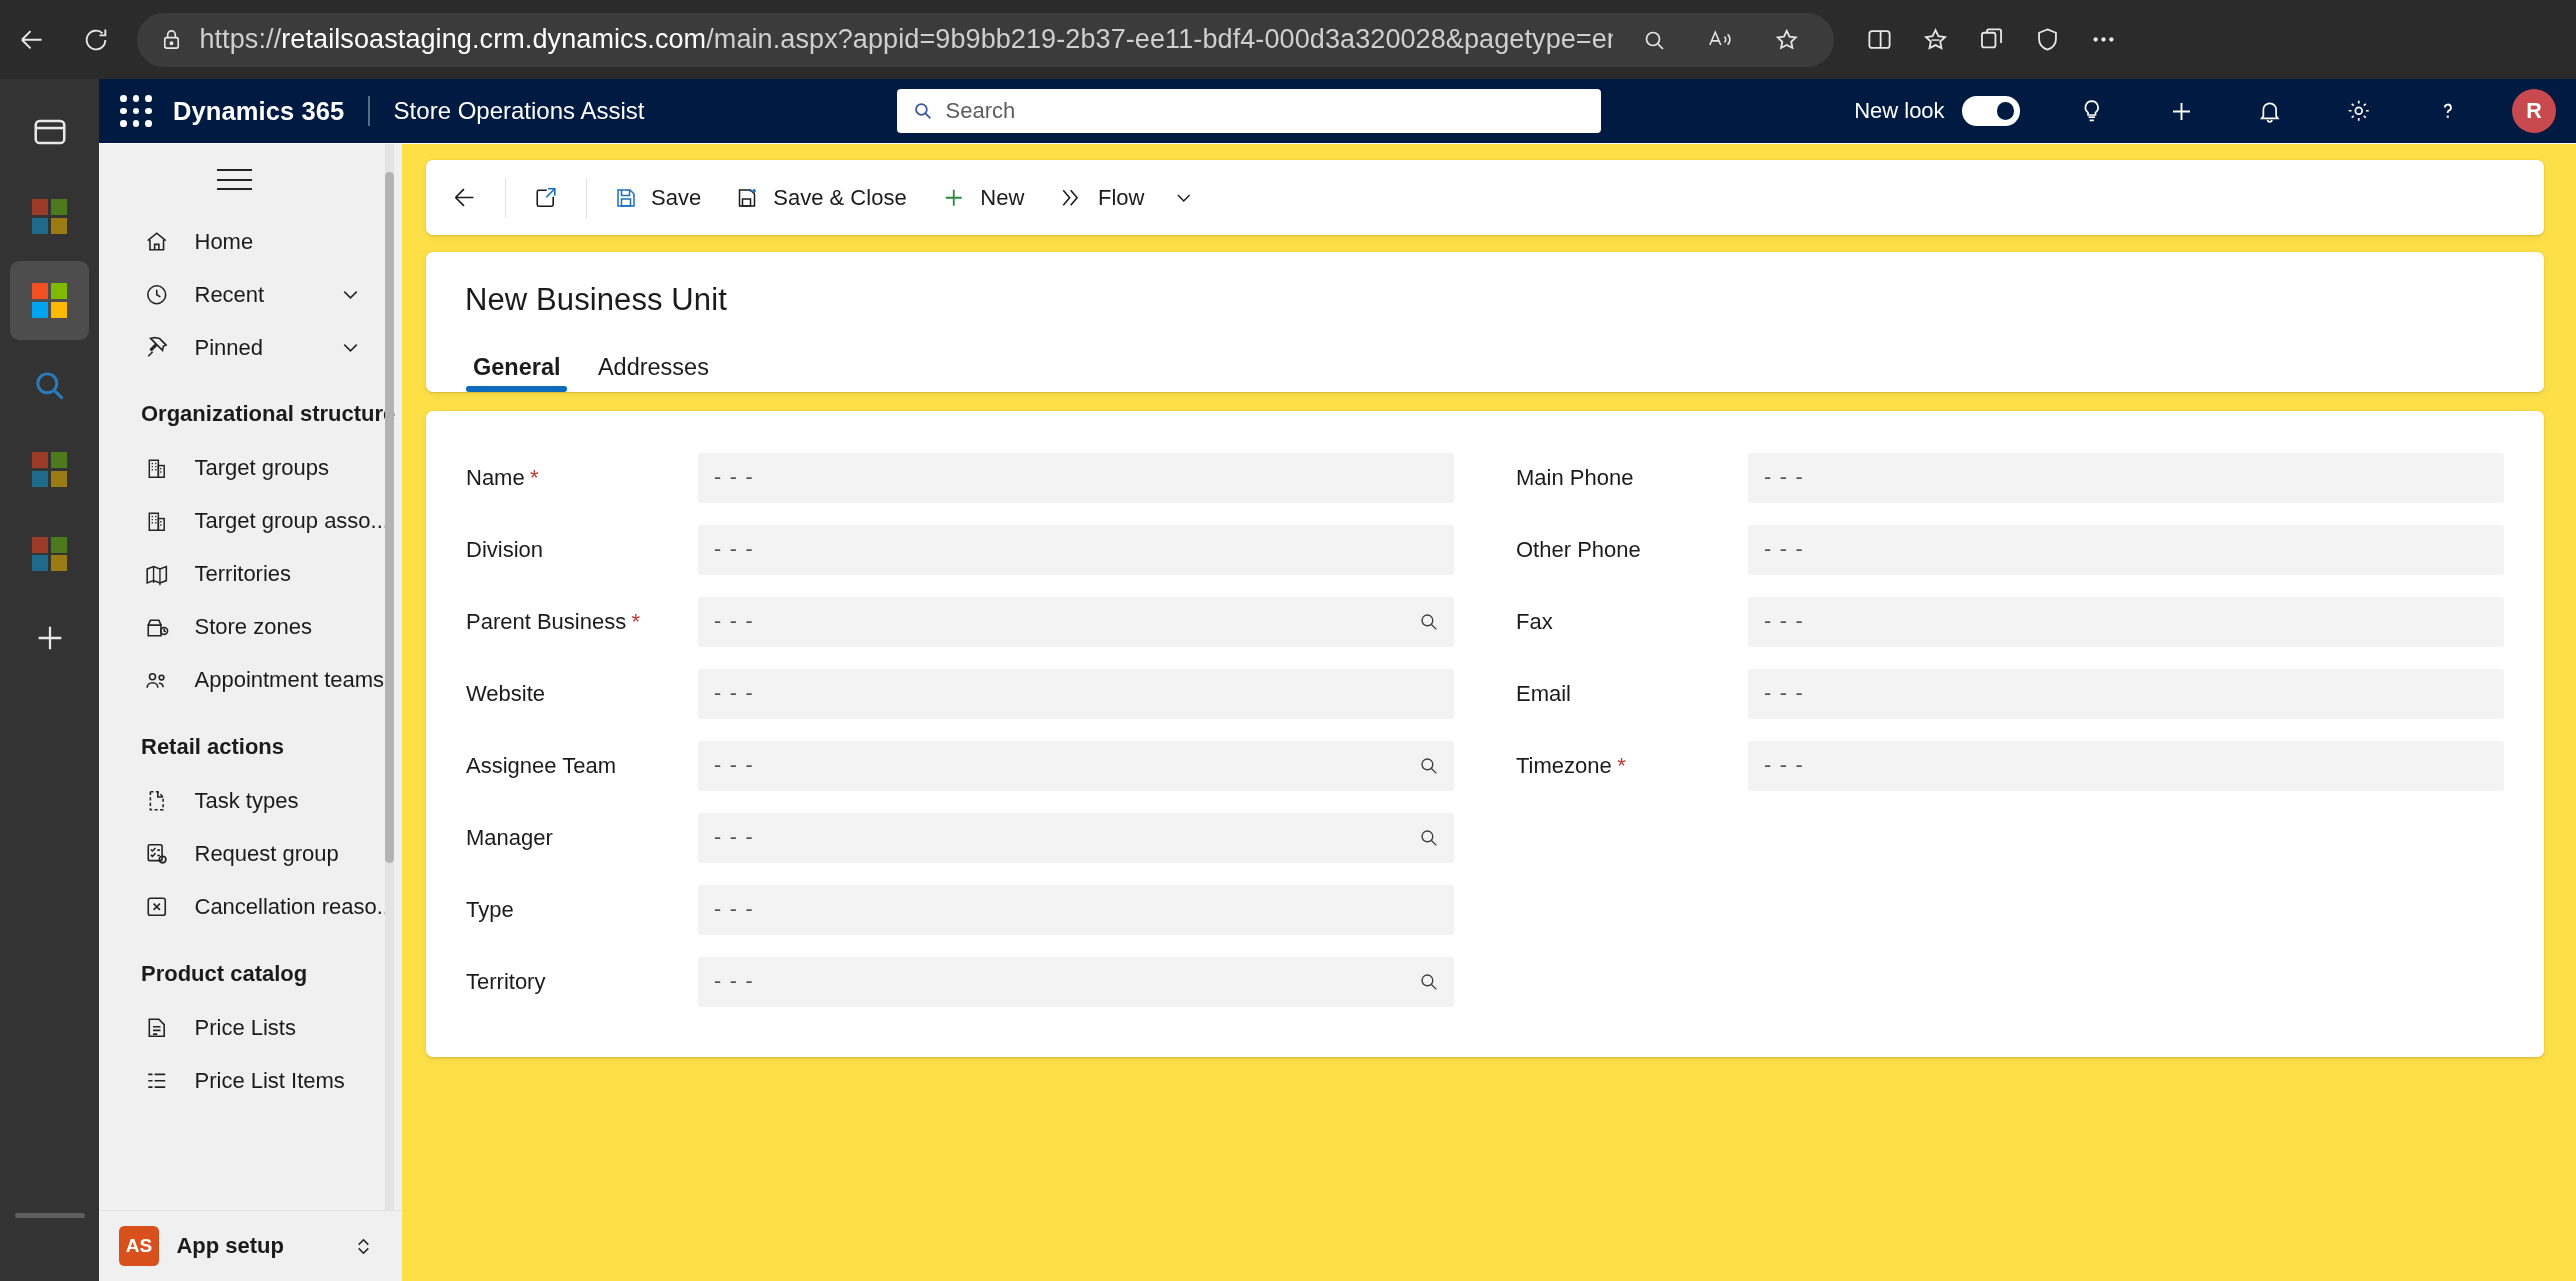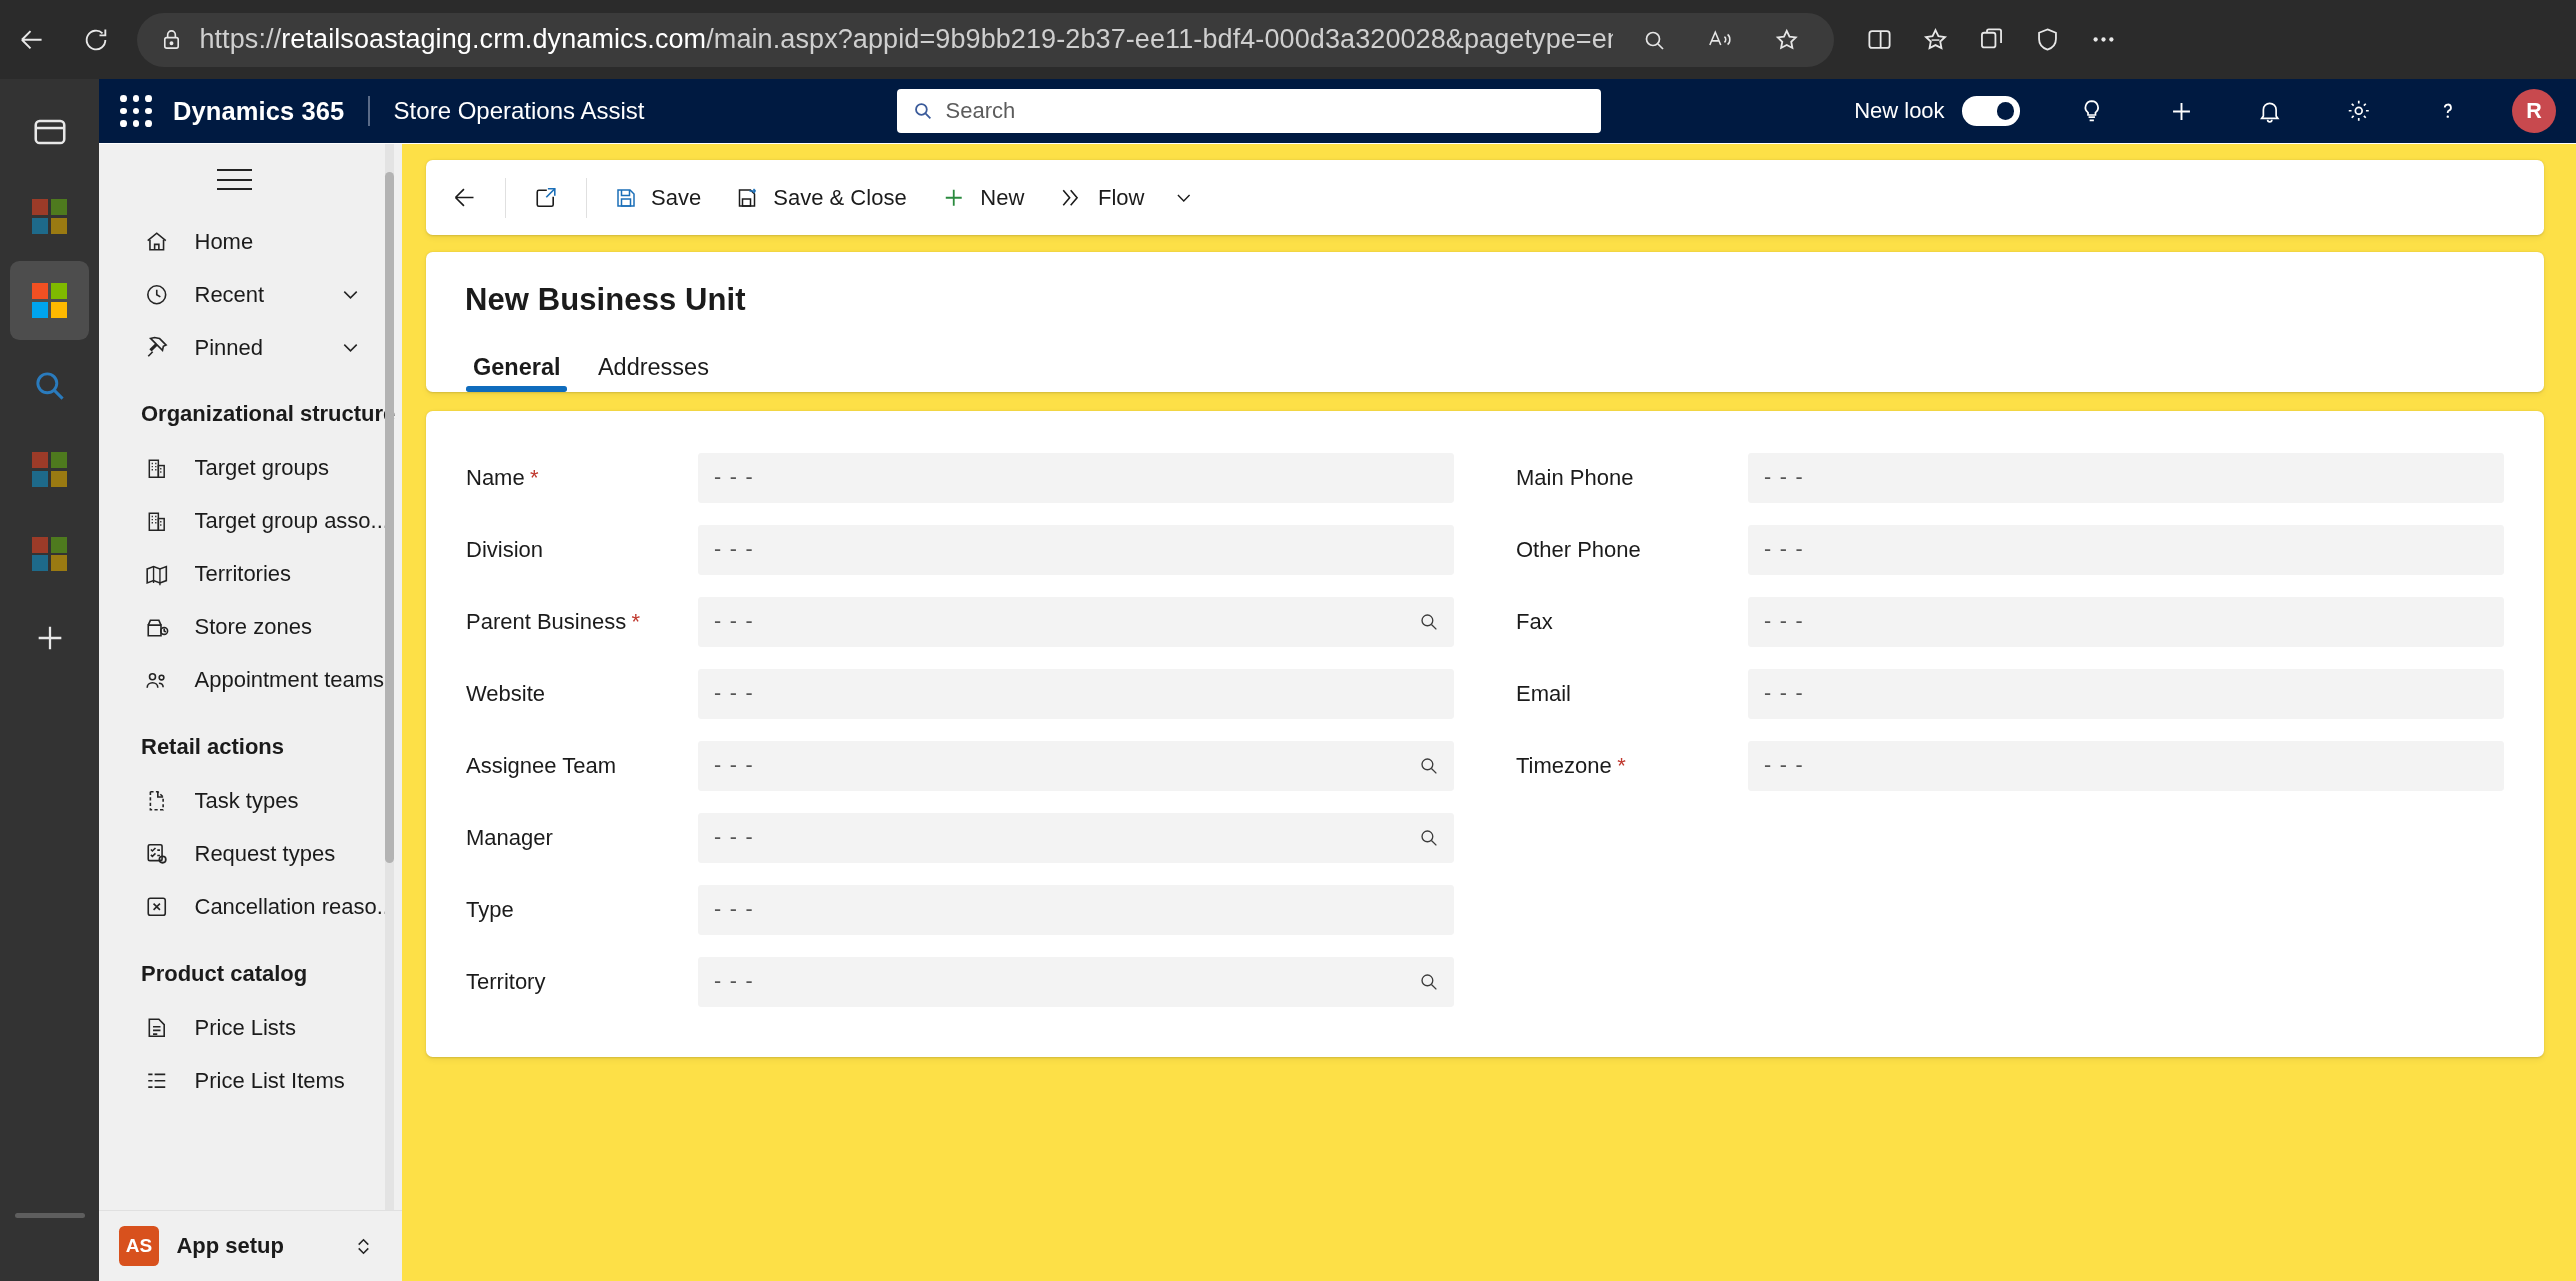--- a/index.html
+++ b/index.html
@@ -156,21 +156,21 @@
     margin-bottom: 17.4px;
   }
   .cmd {
     display: flex; align-items: center; gap: 13.4px; height: 48px; padding: 0 17.4px;
     font-size: 22px; color: #1b1b1b; border-radius: 3.4px; white-space: nowrap;
   }
   .cmd .cicon { display: flex; align-items: center; }
   .cmd-div { width: 1.3px; height: 40px; background: #e0e0e0; margin: 0 9.4px; }
 
   .form-header { padding: 29.5px 39px 0 39px; }
-  .form-title { font-size: 31px; font-weight: 700; color: #1b1b1b; letter-spacing: 0.1px; }
+  .form-title { font-size: 31px; font-weight: 400; color: #1b1b1b; letter-spacing: 0.1px; }
   .tabs { display: flex; gap: 0; margin-top: 36px; padding-left: 1.3px; }
   .tab {
     font-size: 23.5px; color: #1b1b1b; padding: 0 6.7px 10.7px 6.7px; position: relative;
     margin-right: 24px;
   }
   .tab.active { font-weight: 600; }
   .tab.active::after {
     content: ""; position: absolute; left: 0; right: 0; bottom: 0; height: 5.4px;
     background: #0f6cbd; border-radius: 2.7px;
   }
@@ -506,21 +506,21 @@
   </div>
   <div class="nav-row">
     <span class="nicon">
       <svg width="25.5" height="25.5" viewBox="0 0 24 24" fill="none" stroke="currentColor" stroke-width="1.5">
         <rect x="4" y="3.5" width="13" height="15" rx="1.6"></rect>
         <path d="M6.5 8l1.4 1.4L10.8 6.6M12.5 8.6h2.5M6.5 13l1.4 1.4 2.9-2.8M12.5 13.6h2.5"></path>
         <circle cx="17.5" cy="17.5" r="3.1"></circle>
           <path d="M17.5 15.4v-1M17.5 20.6v-1M19.6 17.5h1M14.4 17.5h1" stroke-width="1.2"></path>
       </svg>
     </span>
-    <span class="nlabel">Request types</span>
+    <span class="nlabel">Request group</span>
   </div>
   <div class="nav-row">
     <span class="nicon">
       <svg width="25.5" height="25.5" viewBox="0 0 24 24" fill="none" stroke="currentColor" stroke-width="1.5">
         <rect x="4" y="4" width="16" height="16" rx="2"></rect>
           <path d="M9 9l6 6M15 9l-6 6"></path>
       </svg>
     </span>
     <span class="nlabel">Cancellation reaso...</span>
   </div>

